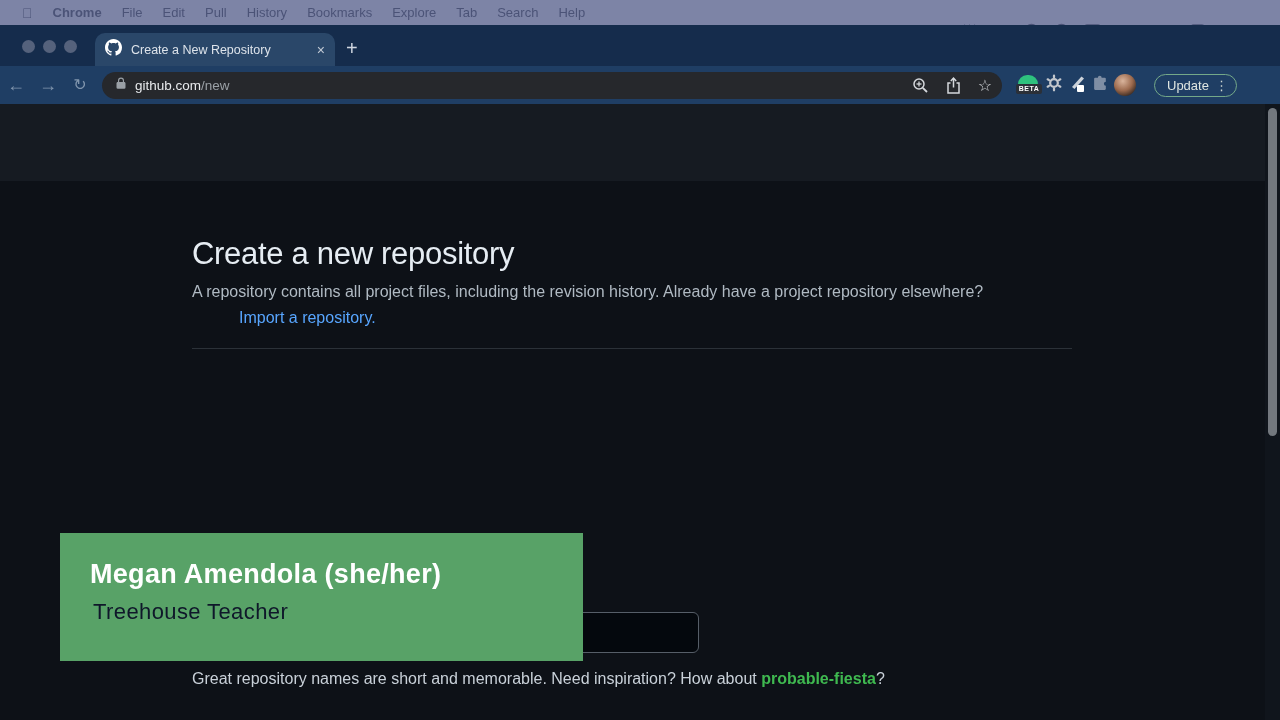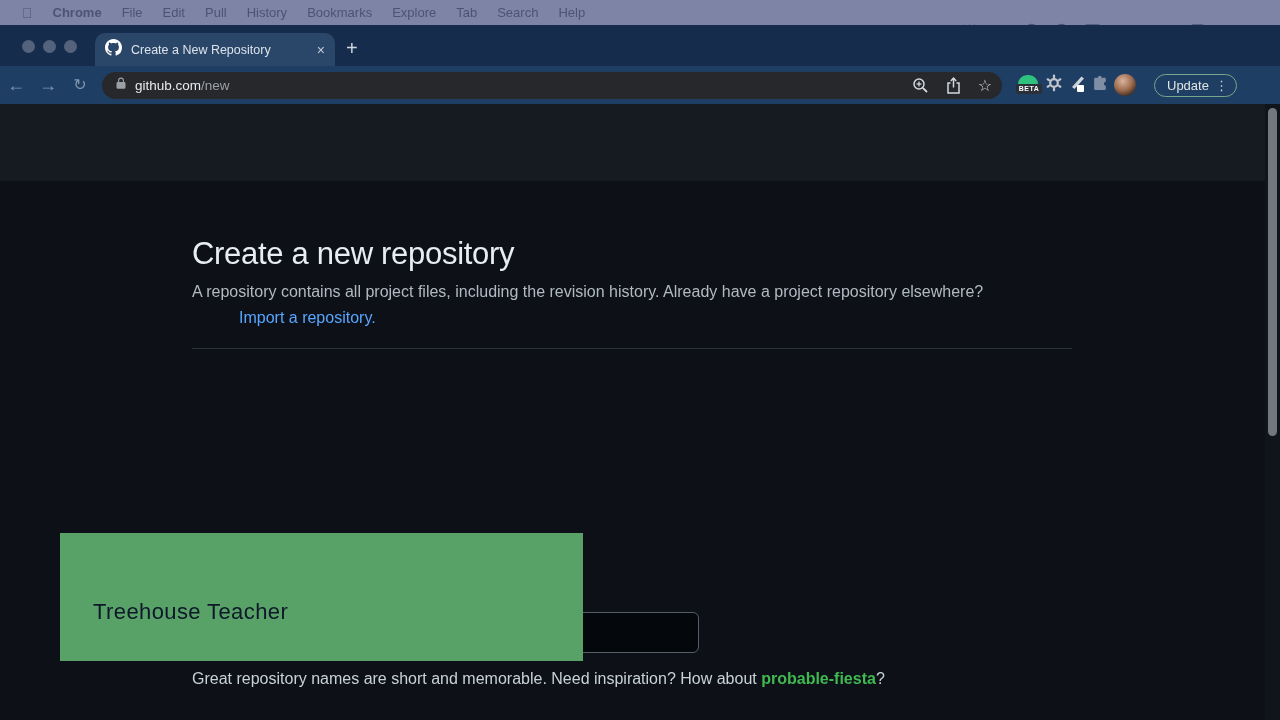--- a/index.html
+++ b/index.html
@@ -328,16 +328,17 @@
       <span>Great repository names are short and memorable. Need inspiration? How about </span><span class="sugg">probable-fiesta</span><span>?</span>
     </div>
 
   </div>
 
   <div class="scrollbar">
     <div class="scroll-thumb"></div>
   </div>
 
   <div class="lower-third">
+    <div class="lt-name">Megan Amendola (she/her)</div>
     <div class="lt-role">Treehouse Teacher</div>
   </div>
 
 </div>
 
 </body></html>

